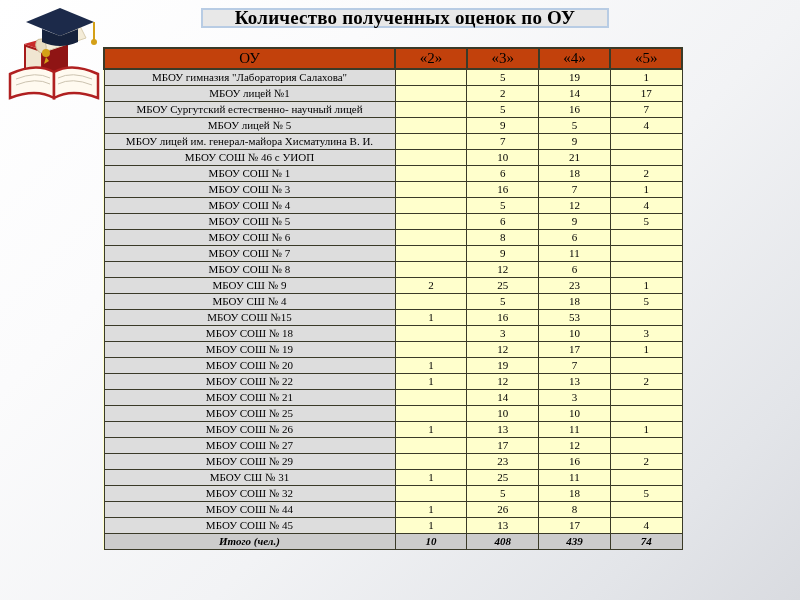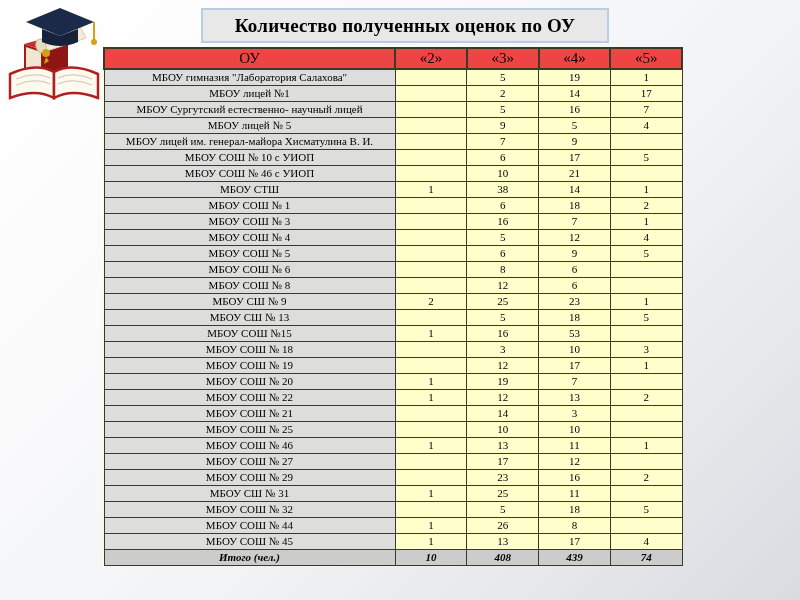--- a/index.html
+++ b/index.html
@@ -24,21 +24,21 @@
     width: 104px;
     height: 104px;
   }
 
   
   #title-box {
     position: absolute;
     left: 201px;
     top: 8px;
     width: 408px;
-    height: 35px;
+    height: 20px;
     background: #e8e8e8;
     border: 2px solid #b8cce4;
     box-sizing: border-box;
     display: flex;
     align-items: center;
     justify-content: center;
   }
   #title-text {
     font-size: 19px;
     font-weight: bold;
@@ -68,21 +68,21 @@
     line-height: 15px;
     font-size: 11px;
     color: #000;
     text-align: center;
     overflow: hidden;
     white-space: nowrap;
   }
 
   
   #grades-table thead th {
-    background: #ef4444;
+    background: #c2410c;
     height: 19px;
     line-height: 19px;
     font-size: 15px;
     font-weight: normal;
     border-width: 2px;
     border-color: #3a3a28;
   }
   #grades-table thead th.head-name { font-size: 15px; }
 
   
@@ -194,41 +194,27 @@
         <td class="num-cell">4</td>
       </tr>
       <tr>
         <td class="name-cell">МБОУ лицей им. генерал-майора Хисматулина В. И.</td>
         <td class="num-cell"></td>
         <td class="num-cell">7</td>
         <td class="num-cell">9</td>
         <td class="num-cell"></td>
       </tr>
       <tr>
-        <td class="name-cell">МБОУ СОШ № 10 с УИОП</td>
-        <td class="num-cell"></td>
-        <td class="num-cell">6</td>
-        <td class="num-cell">17</td>
-        <td class="num-cell">5</td>
-      </tr>
-      <tr>
         <td class="name-cell">МБОУ СОШ № 46 с УИОП</td>
         <td class="num-cell"></td>
         <td class="num-cell">10</td>
         <td class="num-cell">21</td>
         <td class="num-cell"></td>
       </tr>
       <tr>
-        <td class="name-cell">МБОУ СТШ</td>
-        <td class="num-cell">1</td>
-        <td class="num-cell">38</td>
-        <td class="num-cell">14</td>
-        <td class="num-cell">1</td>
-      </tr>
-      <tr>
         <td class="name-cell">МБОУ СОШ № 1</td>
         <td class="num-cell"></td>
         <td class="num-cell">6</td>
         <td class="num-cell">18</td>
         <td class="num-cell">2</td>
       </tr>
       <tr>
         <td class="name-cell">МБОУ СОШ № 3</td>
         <td class="num-cell"></td>
         <td class="num-cell">16</td>
@@ -250,35 +236,42 @@
         <td class="num-cell">5</td>
       </tr>
       <tr>
         <td class="name-cell">МБОУ СОШ № 6</td>
         <td class="num-cell"></td>
         <td class="num-cell">8</td>
         <td class="num-cell">6</td>
         <td class="num-cell"></td>
       </tr>
       <tr>
+        <td class="name-cell">МБОУ СОШ № 7</td>
+        <td class="num-cell"></td>
+        <td class="num-cell">9</td>
+        <td class="num-cell">11</td>
+        <td class="num-cell"></td>
+      </tr>
+      <tr>
         <td class="name-cell">МБОУ СОШ № 8</td>
         <td class="num-cell"></td>
         <td class="num-cell">12</td>
         <td class="num-cell">6</td>
         <td class="num-cell"></td>
       </tr>
       <tr>
         <td class="name-cell">МБОУ СШ № 9</td>
         <td class="num-cell">2</td>
         <td class="num-cell">25</td>
         <td class="num-cell">23</td>
         <td class="num-cell">1</td>
       </tr>
       <tr>
-        <td class="name-cell">МБОУ СШ № 13</td>
+        <td class="name-cell">МБОУ СШ № 4</td>
         <td class="num-cell"></td>
         <td class="num-cell">5</td>
         <td class="num-cell">18</td>
         <td class="num-cell">5</td>
       </tr>
       <tr>
         <td class="name-cell">МБОУ СОШ №15</td>
         <td class="num-cell">1</td>
         <td class="num-cell">16</td>
         <td class="num-cell">53</td>
@@ -320,21 +313,21 @@
         <td class="num-cell"></td>
       </tr>
       <tr>
         <td class="name-cell">МБОУ СОШ № 25</td>
         <td class="num-cell"></td>
         <td class="num-cell">10</td>
         <td class="num-cell">10</td>
         <td class="num-cell"></td>
       </tr>
       <tr>
-        <td class="name-cell">МБОУ СОШ № 46</td>
+        <td class="name-cell">МБОУ СОШ № 26</td>
         <td class="num-cell">1</td>
         <td class="num-cell">13</td>
         <td class="num-cell">11</td>
         <td class="num-cell">1</td>
       </tr>
       <tr>
         <td class="name-cell">МБОУ СОШ № 27</td>
         <td class="num-cell"></td>
         <td class="num-cell">17</td>
         <td class="num-cell">12</td>

